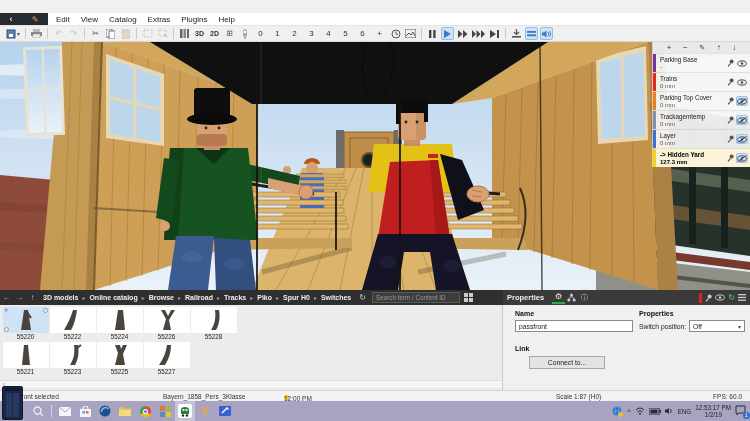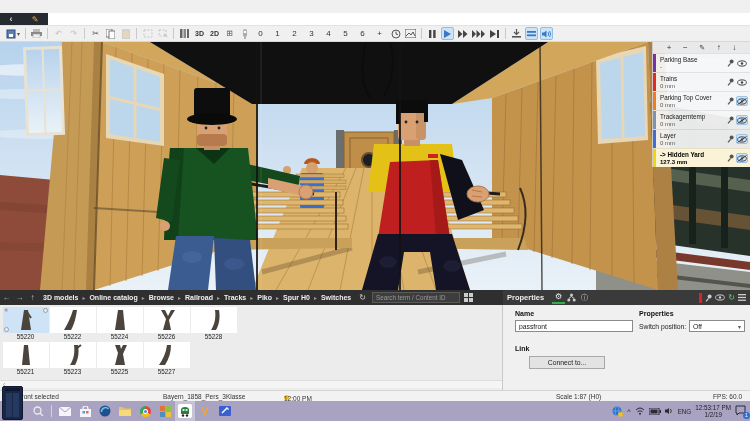--- a/index.html
+++ b/index.html
@@ -132,20 +132,28 @@
 </head>
 <body>
 
 <div id="app">
 
 
   <div class="menubar">
     <div class="menubar-dark">
       <span class="back">‹</span>
       <span class="pencil">✎</span>
+    </div>
+    <div class="menu-items">
+      <span>Edit</span>
+      <span>View</span>
+      <span>Catalog</span>
+      <span>Extras</span>
+      <span>Plugins</span>
+      <span>Help</span>
     </div>
   </div>
 
   <div class="toolbar">
     <span class="tbtn">
       <svg width="10" height="10">
           <rect x="1" y="1" width="8" height="8" fill="#5b80b8" stroke="#2f4f7a" stroke-width="1"></rect>
           <rect x="3" y="5" width="4" height="3" fill="#fff"></rect>
         </svg>
       <span class="caret">▾</span>

